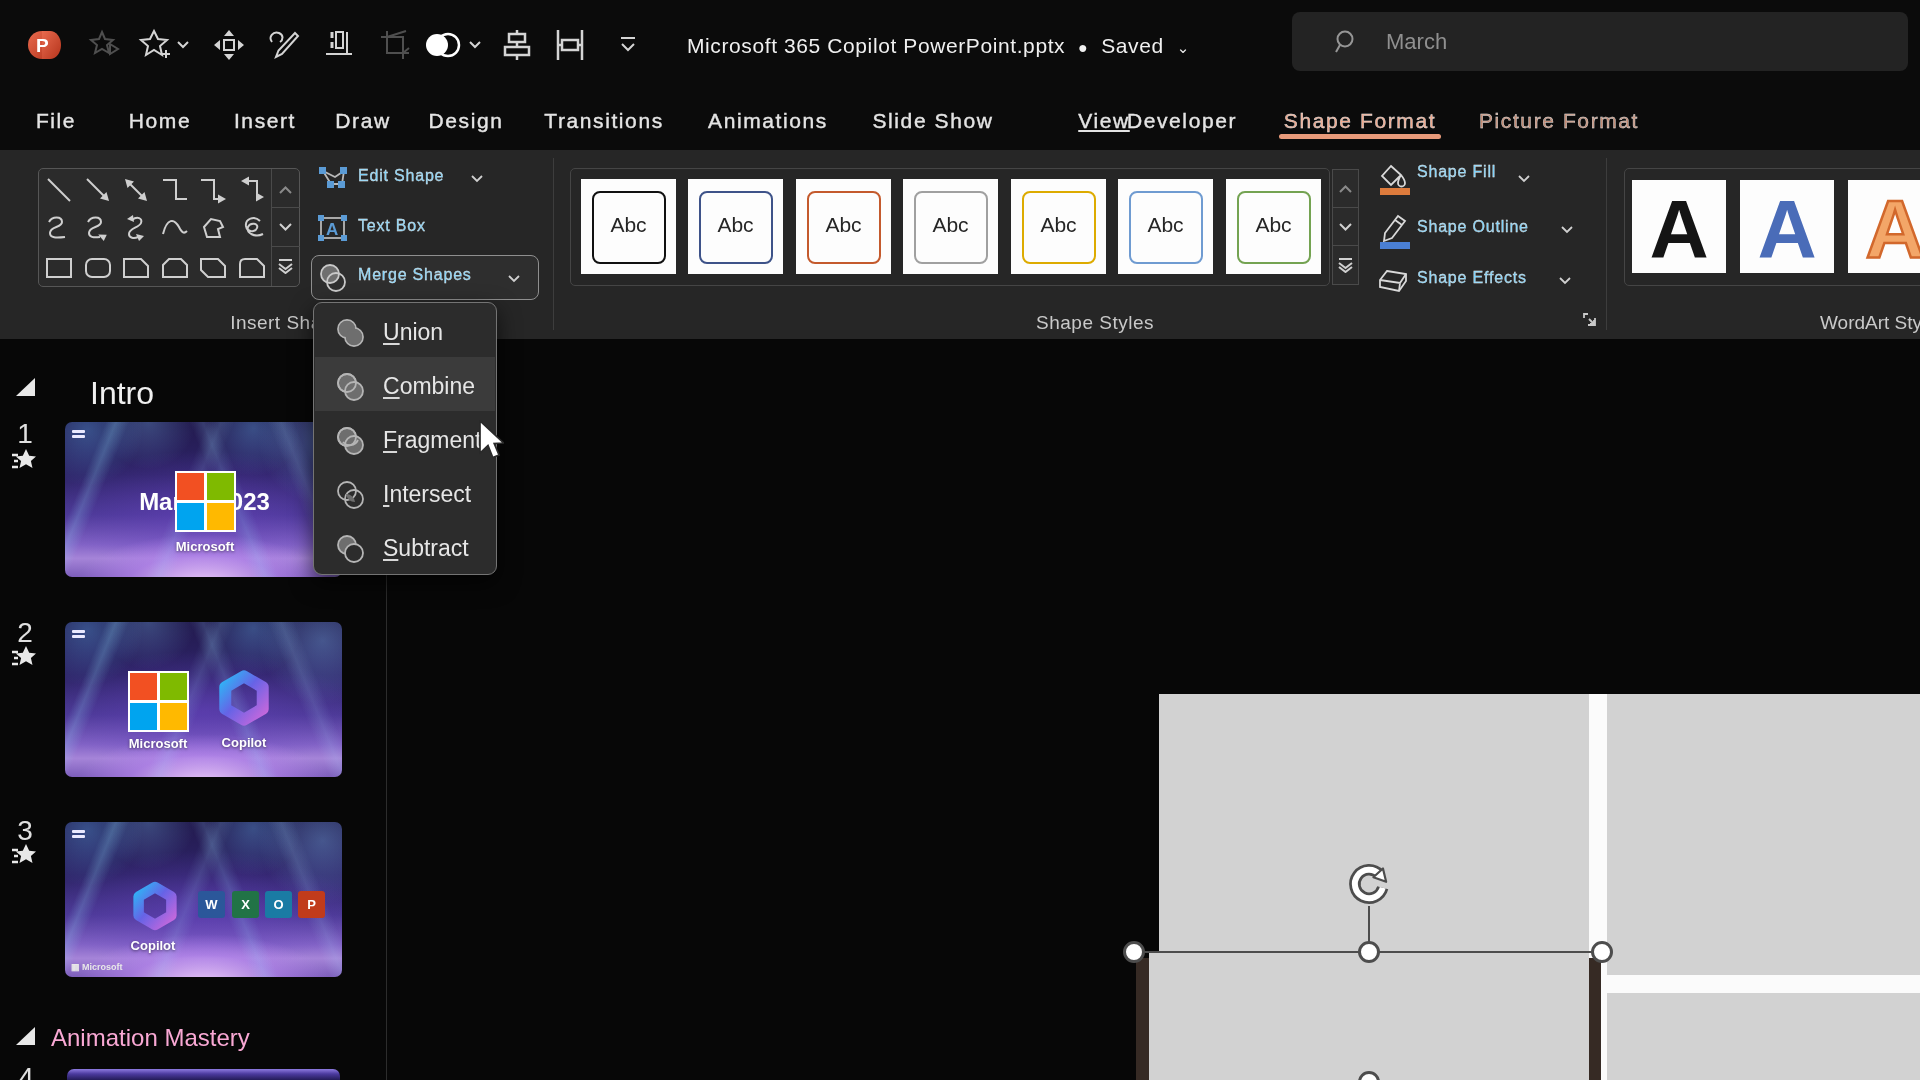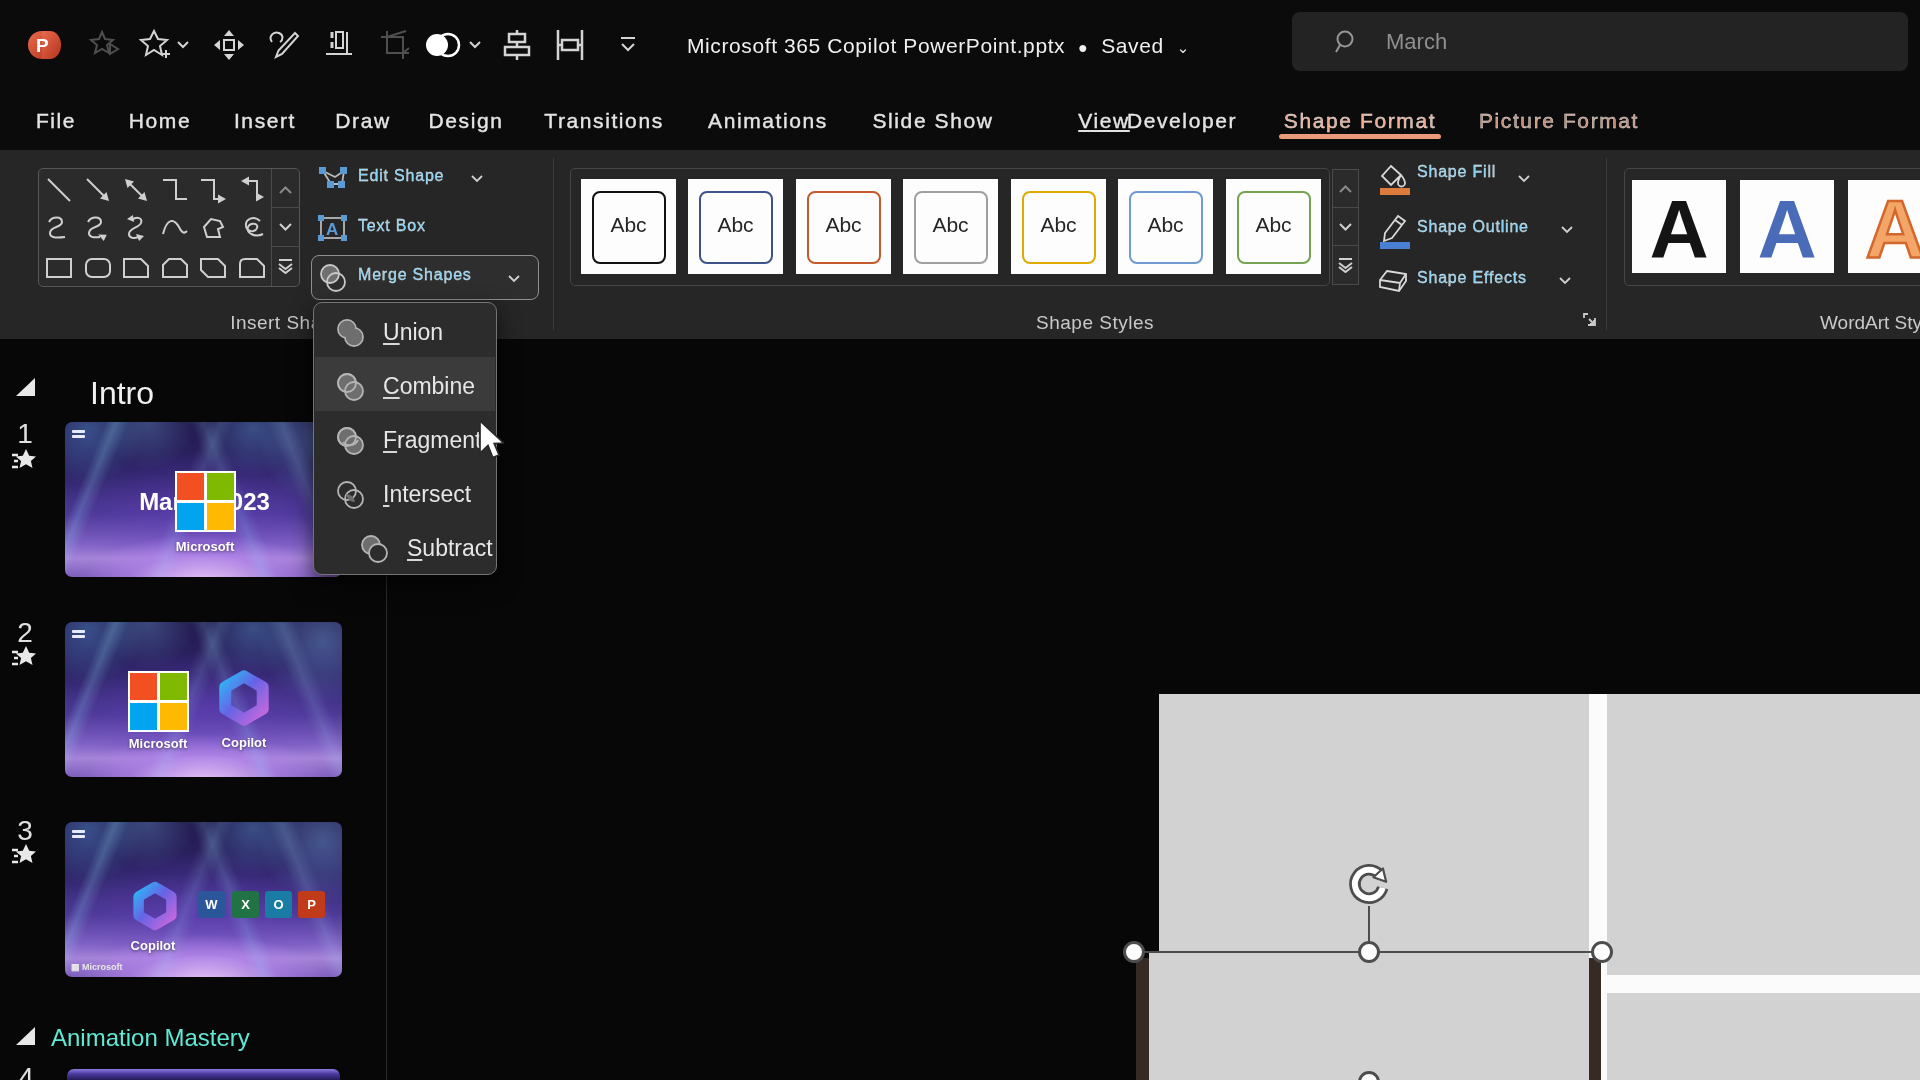--- a/index.html
+++ b/index.html
@@ -385,21 +385,21 @@
  <div class="abs appicon" style="left:167px;top:69px;background:#217346;">X</div>
  <div class="abs appicon" style="left:200px;top:69px;background:#1a7ba4;">O</div>
  <div class="abs appicon" style="left:233px;top:69px;background:#c13b1b;">P</div>
  <div class="abs" style="left:6px;top:140px;font-size:9px;font-weight:bold;color:#e8e8e8;">▦ Microsoft</div>
  <div class="abs" style="left:7px;top:8px;width:13px;height:3px;border-radius:1px;background:#e9e9ff;"></div>
     <div class="abs" style="left:7px;top:13px;width:13px;height:3px;border-radius:1px;background:#e9e9ff;"></div>
 </div>
 <svg class="abs" style="left:16px;top:1027px" width="19" height="18" viewBox="0 0 19 18">
     <polygon points="0,18 19,18 19,0" fill="#e8e8e8"></polygon>
   </svg>
-<div class="abs" style="left:51px;top:1024px;font-size:24px;color:#5eead4;">Animation Mastery</div>
+<div class="abs" style="left:51px;top:1024px;font-size:24px;color:#f9a8d4;">Animation Mastery</div>
 <div class="abs snum" style="left:26px;top:1062px;">4</div>
 <div class="abs" style="left:67px;top:1069px;width:273px;height:11px;border-radius:7px 7px 0 0;background:linear-gradient(180deg,#8d7ae0 0%,#4b3a9e 45%,#241c58 100%);"></div>
 
 <div class="abs gray" style="left:1159px;top:694px;width:430px;height:258px;"></div>
 <div class="abs" style="left:1589px;top:694px;width:18px;height:386px;background:#fbfbfb;"></div>
 <div class="abs gray" style="left:1607px;top:694px;width:313px;height:281px;"></div>
 <div class="abs" style="left:1607px;top:975px;width:313px;height:18px;background:#fbfbfb;"></div>
 <div class="abs gray" style="left:1607px;top:993px;width:313px;height:87px;"></div>
 <div class="abs gray" style="left:1149px;top:952px;width:440px;height:128px;"></div>
 <div class="abs" style="left:1136px;top:958px;width:13px;height:122px;background:#362a24;"></div>
@@ -445,21 +445,21 @@
  <div class="mtext"><u>F</u>ragment</div>
 </div>
 <div class="abs mitem" style="top:467px;">
  <svg style="position:absolute;left:22px;top:13px" width="32" height="30" viewBox="0 0 32 30">
   <circle cx="12" cy="11" r="9" fill="none" stroke="#b5b5b5" stroke-width="1.8"></circle>
   <circle cx="19" cy="19" r="9" fill="none" stroke="#b5b5b5" stroke-width="1.8"></circle>
   <path d="M11 14 a9 9 0 0 0 9 8 a9 9 0 0 0 -9 -8" fill="#6e6e6e" stroke="none"></path>
  </svg>
  <div class="mtext"><u>I</u>ntersect</div>
 </div>
-<div class="abs mitem" style="top:521px;margin-left:24px;">
+<div class="abs mitem" style="top:521px;">
  <svg style="position:absolute;left:22px;top:13px" width="32" height="30" viewBox="0 0 32 30">
   <circle cx="12" cy="11" r="9" fill="#6e6e6e" stroke="#b5b5b5" stroke-width="1.8"></circle>
   <circle cx="19" cy="19" r="9" fill="#2c2c2c" stroke="#b5b5b5" stroke-width="1.8"></circle>
  </svg>
  <div class="mtext"><u>S</u>ubtract</div>
 </div>
 
 <svg class="abs" style="left:478px;top:420px" width="26" height="40" viewBox="0 0 26 40">
  <path d="M2 1 L2 33 L10 25.5 L14.8 37.5 L21 35 L16.2 23.5 L25.5 23 Z" fill="#fff" stroke="#2a2a2a" stroke-width="1.7"></path>
 </svg>

